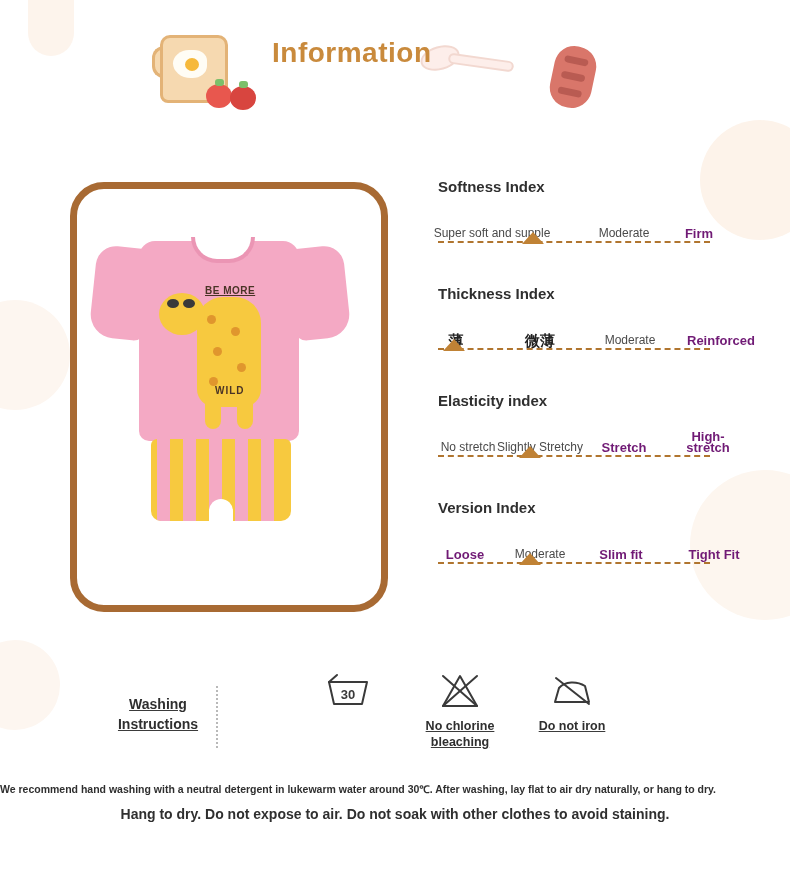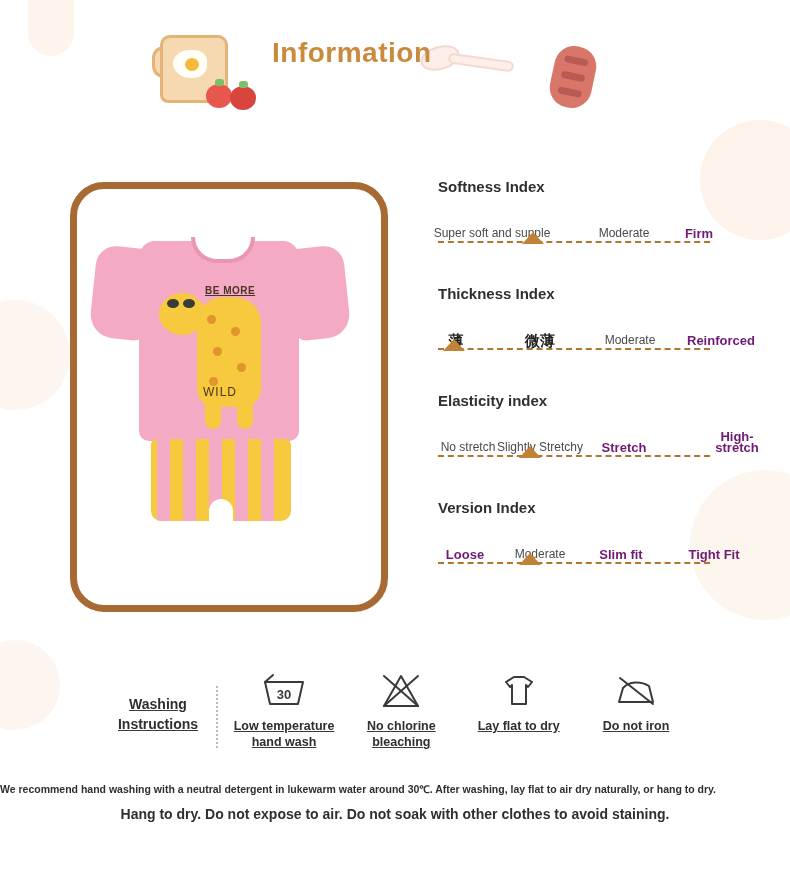--- a/index.html
+++ b/index.html
@@ -222,23 +222,23 @@
     position: absolute;
     left: 128px; top: 96px;
     font-size: 10px;
     font-weight: bold;
     color: #4a3426;
     letter-spacing: .5px;
     text-decoration: underline;
   }
   .text-wild {
     position: absolute;
-    left: 126px; top: 196px;
-    font-size: 12px;
-    font-weight: normal;
+    left: 138px; top: 196px;
+    font-size: 10px;
+    font-weight: bold;
     color: #4a3426;
     letter-spacing: 1px;
   }
   .shorts {
     position: absolute;
     left: 74px; top: 250px;
     width: 140px; height: 82px;
     background: #f7c93f;
     border-radius: 6px 6px 10px 10px;
     overflow: hidden;
@@ -336,21 +336,21 @@
   }
   .wash-sep {
     width: 0;
     border-left: 2px dotted #b9b9b9;
     height: 62px;
     margin: 18px 10px 0 6px;
   }
   .wash-items {
     display: flex;
     flex: 1;
-    justify-content: space-between;
+    justify-content: center;
   }
   .wash-item {
     text-align: center;
     width: 112px;
   }
   .wash-icon {
     height: 44px;
     display: flex;
     align-items: center;
     justify-content: center;
@@ -474,21 +474,21 @@
         </div>
       </div>
     </div>
     <div class="index-block">
       <div class="index-title">Elasticity index</div>
       <div class="index-scale">
         <div class="scale-labels">
           <div class="scale-label" style="left: 10%;">No stretch</div>
           <div class="scale-label" style="left: 34%;">Slightly Stretchy</div>
           <div class="scale-label active" style="left: 62%;">Stretch</div>
-          <div class="scale-label active" style="left: 90%; margin-left: 29px;">High-stretch</div>
+          <div class="scale-label active" style="left: 90%;">High-stretch</div>
         </div>
         <div class="dash-line">
           <div class="marker" style="left: 34%;"></div>
         </div>
       </div>
     </div>
     <div class="index-block">
       <div class="index-title">Version Index</div>
       <div class="index-scale">
         <div class="scale-labels">
@@ -512,43 +512,34 @@
   <div class="wash-sep"></div>
   <div class="wash-items" id="wash-items">
       <div class="wash-item">
         <div class="wash-icon">
           <svg width="54" height="44" viewBox="0 0 54 44">
             <path d="M8 14 H46 L41 36 H13 Z" fill="none" stroke="#3a3a3a" stroke-width="2" stroke-linejoin="round" stroke-linecap="round"></path>
             <path d="M8 14 L16 7" fill="none" stroke="#3a3a3a" stroke-width="2" stroke-linejoin="round" stroke-linecap="round"></path>
             <text x="27" y="31" text-anchor="middle" font-size="13" font-family="Liberation Sans, sans-serif" font-weight="bold" fill="#3a3a3a">30</text>
           </svg>
         </div>
-        <div class="wash-label">Low temperature hand wash</div>
       </div>
       <div class="wash-item">
         <div class="wash-icon">
           <svg width="54" height="44" viewBox="0 0 54 44">
             <path d="M27 8 L44 38 H10 Z" fill="none" stroke="#3a3a3a" stroke-width="2" stroke-linejoin="round" stroke-linecap="round"></path>
             <path d="M10 8 L44 38" fill="none" stroke="#3a3a3a" stroke-width="2" stroke-linejoin="round" stroke-linecap="round"></path>
             <path d="M44 8 L10 38" fill="none" stroke="#3a3a3a" stroke-width="2" stroke-linejoin="round" stroke-linecap="round"></path>
           </svg>
         </div>
         <div class="wash-label">No chlorine bleaching</div>
       </div>
       <div class="wash-item">
         <div class="wash-icon">
           <svg width="54" height="44" viewBox="0 0 54 44">
-            <path d="M14 14 L22 9 H32 L40 14 L36 19 L34 17 V36 H20 V17 L18 19 Z" fill="none" stroke="#3a3a3a" stroke-width="2" stroke-linejoin="round" stroke-linecap="round"></path>
-          </svg>
-        </div>
-        <div class="wash-label">Lay flat to dry</div>
-      </div>
-      <div class="wash-item">
-        <div class="wash-icon">
-          <svg width="54" height="44" viewBox="0 0 54 44">
             <path d="M10 34 H44 L40 18 C32 13 20 13 14 20 Z" fill="none" stroke="#3a3a3a" stroke-width="2" stroke-linejoin="round" stroke-linecap="round"></path>
             <path d="M11 10 L44 36" fill="none" stroke="#3a3a3a" stroke-width="2" stroke-linejoin="round" stroke-linecap="round"></path>
           </svg>
         </div>
         <div class="wash-label">Do not iron</div>
       </div>
     </div>
 </div>
 
 <div class="note1">We recommend hand washing with a neutral detergent in lukewarm water around 30℃. After washing, lay flat to air dry naturally, or hang to dry.</div>

